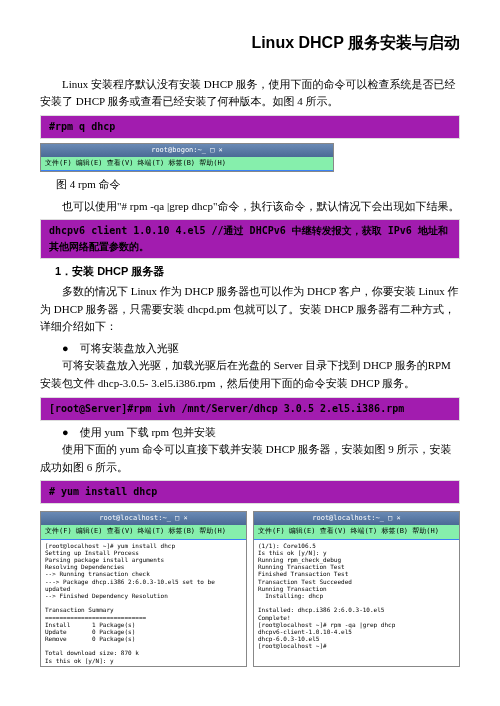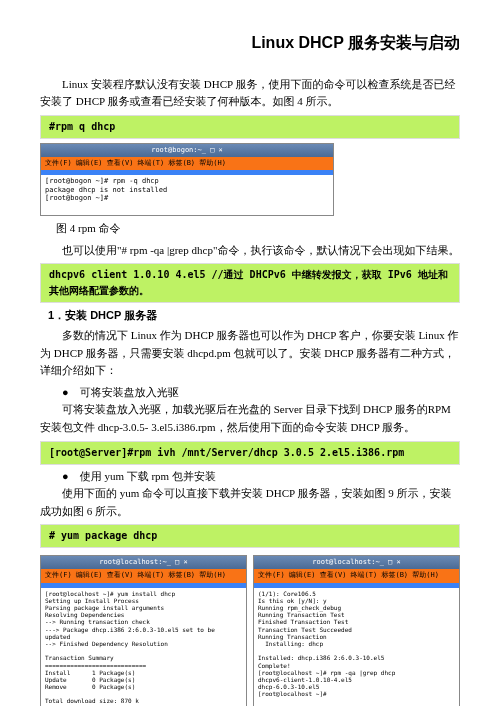--- a/index.html
+++ b/index.html
@@ -18,21 +18,21 @@
       font-size: 16px;
       font-weight: bold;
       margin-bottom: 20px;
       font-family: "SimHei", sans-serif;
     }
     .para {
       text-indent: 2em;
       margin-bottom: 4px;
     }
     .cmd-box {
-      background: #bef264;
+      background: #a21caf;
       border: 1px solid #ddd;
       padding: 3px 8px;
       font-family: monospace;
       font-size: 10px;
       font-weight: bold;
       margin: 3px 0;
     }
     .terminal {
       border: 1px solid #888;
       margin: 4px 0;
@@ -43,38 +43,38 @@
     }
     .term-title {
       background: linear-gradient(#6a8ab5, #4a6a95);
       color: #fff;
       padding: 1px 4px;
       font-size: 7px;
       display: flex;
       justify-content: center;
     }
     .term-menu {
-      background: #f97316;
+      background: #86efac;
       padding: 1px 4px;
       font-size: 7px;
-      border-bottom: 5px solid #3b82f6;
+      border-bottom: 1px solid #3b82f6;
     }
     .term-body {
       padding: 2px 4px;
       min-height: 40px;
       white-space: pre-wrap;
       line-height: 1.2;
     }
     .fig-caption {
       margin: 2px 0 4px 16px;
     }
     .section-head {
       font-weight: bold;
       font-family: "SimHei", sans-serif;
-      margin: 4px 0 2px 8px;
+      margin: 4px 0 2px 15px;
     }
     .bullet {
       margin-left: 2em;
     }
     .two-col {
       display: flex;
       gap: 6px;
     }
     .two-col > div {
       flex: 1;
@@ -89,23 +89,20 @@
 <p class="para">Linux 安装程序默认没有安装 DHCP 服务，使用下面的命令可以检查系统是否已经安装了 DHCP 服务或查看已经安装了何种版本。如图 4 所示。</p>
 
 <div class="cmd-box">#rpm  q dhcp</div>
 
 <div class="terminal" style="width:70%;">
   <div class="term-title">
     <span>root@bogon:~</span>
     <span>_ □ ×</span>
   </div>
   <div class="term-menu">文件(F)  编辑(E)  查看(V)  终端(T)  标签(B)  帮助(H)</div>
-  <div class="term-body">[root@bogon ~]# rpm -q dhcp
-package dhcp is not installed
-[root@bogon ~]#</div>
 </div>
 
 <div class="fig-caption">图 4    rpm 命令</div>
 
 <p class="para">也可以使用"# rpm -qa |grep dhcp"命令，执行该命令，默认情况下会出现如下结果。</p>
 
 <div class="cmd-box">dhcpv6 client 1.0.10 4.el5 //通过 DHCPv6 中继转发报文，获取 IPv6 地址和其他网络配置参数的。</div>
 
 <div class="section-head">1．安装 DHCP 服务器</div>
 
@@ -114,21 +111,21 @@
 <div class="bullet">●　可将安装盘放入光驱</div>
 
 <p class="para">可将安装盘放入光驱，加载光驱后在光盘的 Server 目录下找到 DHCP 服务的RPM 安装包文件 dhcp-3.0.5- 3.el5.i386.rpm，然后使用下面的命令安装 DHCP 服务。</p>
 
 <div class="cmd-box">[root@Server]#rpm  ivh /mnt/Server/dhcp 3.0.5 2.el5.i386.rpm</div>
 
 <div class="bullet">●　使用 yum 下载 rpm 包并安装</div>
 
 <p class="para">使用下面的 yum 命令可以直接下载并安装 DHCP 服务器，安装如图 9 所示，安装成功如图 6 所示。</p>
 
-<div class="cmd-box"># yum package dhcp</div>
+<div class="cmd-box"># yum install dhcp</div>
 
 <div class="two-col">
   <div class="terminal half-term">
     <div class="term-title">
       <span>root@localhost:~</span>
       <span>_ □ ×</span>
     </div>
     <div class="term-menu">文件(F)  编辑(E)  查看(V)  终端(T)  标签(B)  帮助(H)</div>
     <div class="term-body">[root@localhost ~]# yum install dhcp
 Setting up Install Process

